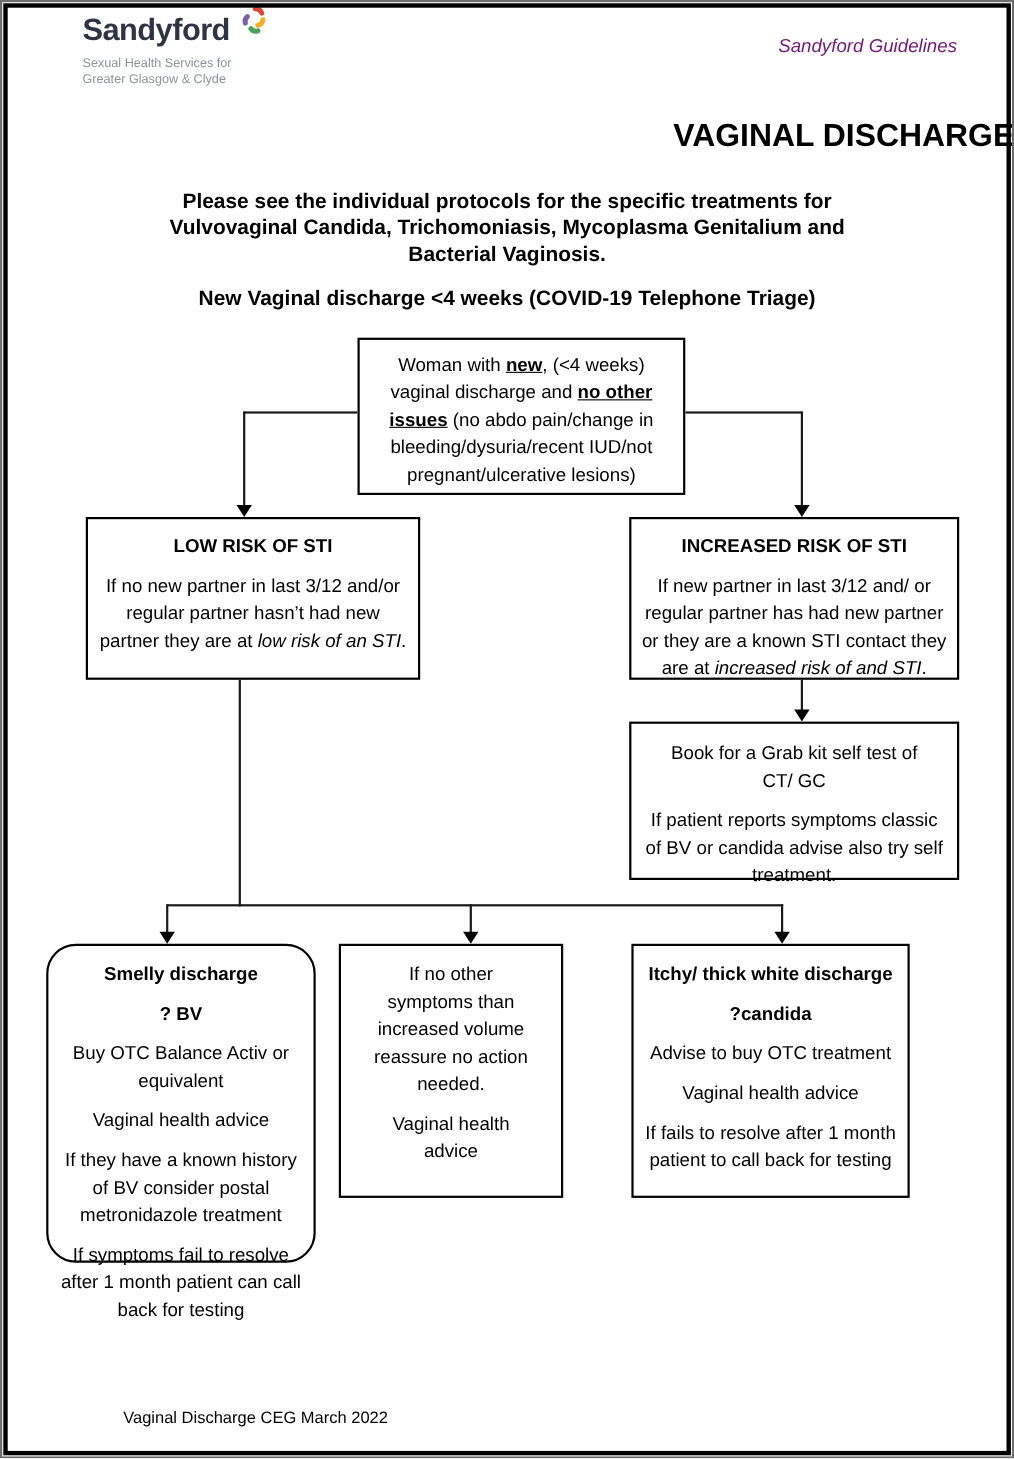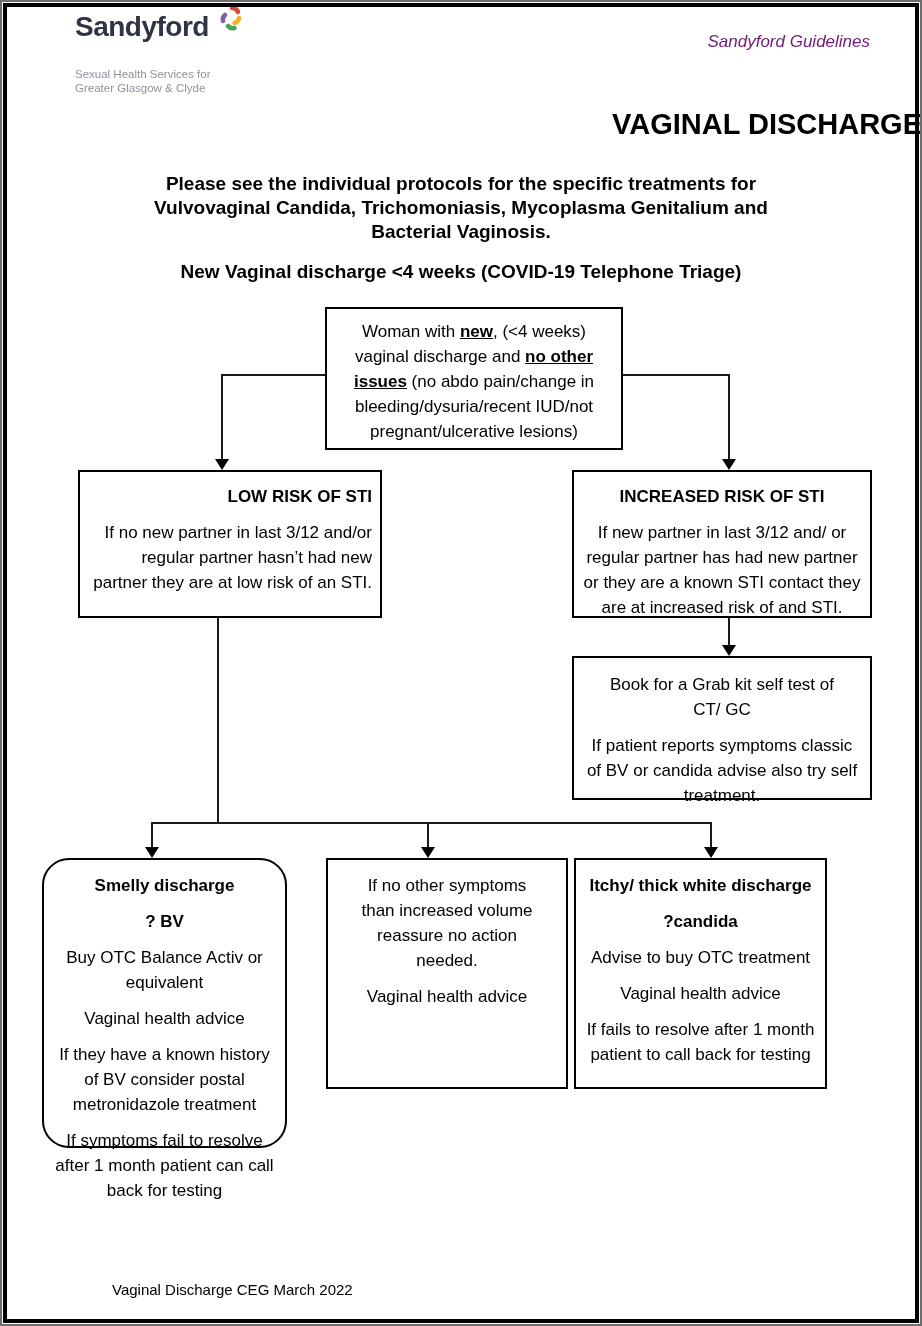--- a/index.html
+++ b/index.html
@@ -6,46 +6,46 @@
   body{font-family:"Liberation Sans",sans-serif;color:#000;}
   .page{position:relative;width:922px;height:1326px;background:#fff;overflow:hidden;}
   .frame-outer{position:absolute;inset:0;border:2px solid #6e6e6e;pointer-events:none;z-index:5;}
   .frame-inner{position:absolute;inset:3px;border:4px solid #000;pointer-events:none;z-index:5;}
 
   
   .logo{position:absolute;left:75px;top:12px;}
   .logo-row{display:flex;align-items:flex-start;}
   .brand{font-size:28px;font-weight:bold;color:#2e3444;letter-spacing:-0.5px;line-height:30px;}
   .logo-icon{margin-left:8px;margin-top:-8px;}
-  .tagline{margin-top:25px;font-size:11.5px;line-height:14px;color:#8d929b;}
+  .tagline{margin-top:9px;font-size:11.5px;line-height:14px;color:#8d929b;}
   .guidelines{position:absolute;top:32px;right:52px;font-size:17px;font-style:italic;color:#701a75;}
 
   
   .doc-title{position:absolute;top:108px;left:0;width:100%;text-align:right;
              font-size:29px;font-weight:bold;}
   .intro{position:absolute;top:172px;left:50%;transform:translateX(-50%);width:660px;
          text-align:center;font-size:19px;font-weight:bold;line-height:24px;}
   .section-heading{position:absolute;top:261px;left:0;width:100%;text-align:center;
          font-size:19px;font-weight:bold;}
 
   
   .fbox{position:absolute;border:2px solid #000;background:#fff;box-sizing:border-box;
         text-align:center;font-size:17px;line-height:25px;}
   .fbox p{margin:0 0 11px 0;}
   .btitle{font-weight:bold;}
   .bu{font-weight:bold;text-decoration:underline;}
-  .it{margin-top:17px;}
+  .it{font-style:italic;margin-top:17px;}
   .b{font-weight:bold;}
 
   .box-root{left:325px;top:307px;width:298px;height:143px;padding:10px 12px;}
-  .box-low{left:78px;top:470px;width:304px;height:148px;padding:12px 8px;text-align:right;}
+  .box-low{left:78px;top:470px;width:304px;height:148px;padding:12px 8px;}
   .box-inc{left:572px;top:470px;width:300px;height:148px;padding:12px 8px;}
   .box-grab{left:572px;top:656px;width:300px;height:144px;padding:14px 10px;}
   .box-smelly{left:42px;top:858px;width:245px;height:290px;padding:13px 9px;border-radius:27px;}
-  .box-reassure{left:308px;top:858px;width:242px;height:231px;padding:13px 22px;margin-left:18px;}
+  .box-reassure{left:308px;top:858px;width:204px;height:231px;padding:13px 22px;}
   .box-itchy{left:574px;top:858px;width:253px;height:231px;padding:13px 10px;}
 
   
   .line{position:absolute;background:#1a1a1a;}
   .arr{position:absolute;width:0;height:0;border-left:7px solid transparent;
        border-right:7px solid transparent;border-top:11px solid #000;}
 
   .c-h-left{left:222px;top:374px;width:103px;height:2px;}
   .c-v-left{left:221px;top:374px;width:2px;height:86px;}
   .a-left{left:215px;top:459px;}

